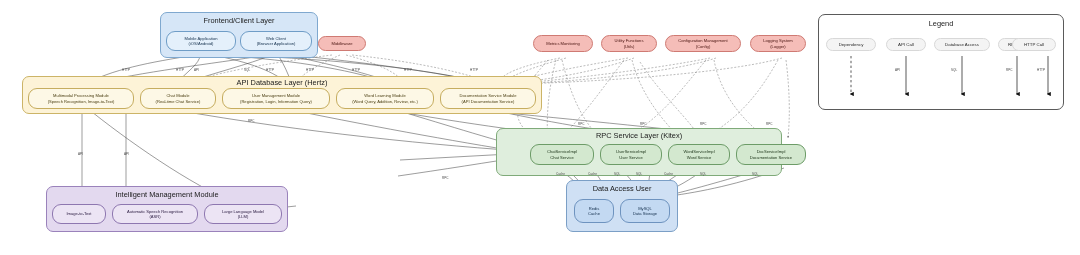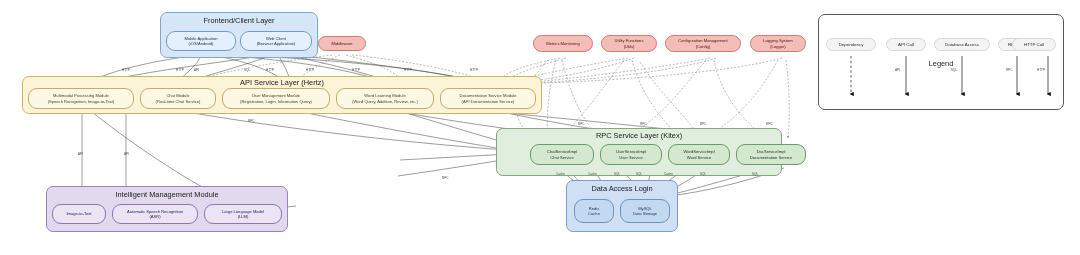--- a/index.html
+++ b/index.html
@@ -25,21 +25,21 @@
   .n-green  {background:#d3e8cf;border:1px solid #6d9c68;color:#20381d;}
   .g-purple {background:#e3d9ef;border:1px solid #9a82bb;}
   .n-purple {background:#ece4f4;border:1px solid #8e77b0;color:#2f2045;}
   .g-dblue  {background:#cfe0f4;border:1px solid #7b9fc6;}
   .n-dblue  {background:#c3d9f2;border:1px solid #6e93bf;color:#14304d;}
   .n-red    {background:#f5bdb8;border:1px solid #cf7a73;color:#4a1410;}
   .g-legend {background:#ffffff;border:1px solid #5a5a5a;}
   .n-legend {background:#f4f4f4;border:1px solid #d8d8d8;color:#2a2a2a;font-size:4.4px;}
 
   .edge-label{position:absolute;font-size:3.1px;color:#4a4a4a;white-space:nowrap;}
-  .legend-title{font-size:7.4px;color:#1a1a1a;margin-top:40px;}
+  .legend-title{font-size:7.4px;color:#1a1a1a;}
 </style>
 </head>
 <body>
 
 <div id="canvas">
 
   <svg id="edges" viewBox="0 0 1080 255">
     <defs>
       <marker id="ah" markerWidth="5" markerHeight="5" refX="4.2" refY="1.8" orient="auto">
         <path d="M0,0 L4.4,1.8 L0,3.6 z" fill="#2a2a2a"></path>
@@ -153,21 +153,21 @@
     </span>
   </div>
   <div class="node n-red" style="left:750px;top:35px;width:56px;height:17px;">
     <span>
       <span>Logging System</span>
       <span>(Logger)</span>
     </span>
   </div>
 
   <div class="group g-yellow" style="left:22px;top:76px;width:520px;height:38px;">
-    <div class="group-title" style="top:1px;">API Service Layer (Hertz)</div>
+    <div class="group-title" style="top:1px;">API Database Layer (Hertz)</div>
   </div>
   <div class="node n-yellow" style="left:28px;top:88px;width:106px;height:21px;">
     <span>
       <span>Multimodal Processing Module</span>
       <span>(Speech Recognition, Image-to-Text)</span>
     </span>
   </div>
   <div class="node n-yellow" style="left:140px;top:88px;width:76px;height:21px;">
     <span>
       <span>Chat Module</span>
@@ -215,21 +215,21 @@
     </span>
   </div>
   <div class="node n-green" style="left:736px;top:144px;width:70px;height:21px;">
     <span>
       <span>DocServiceImpl</span>
       <span>Documentation Service</span>
     </span>
   </div>
 
   <div class="group g-dblue" style="left:566px;top:180px;width:112px;height:52px;">
-    <div class="group-title" style="top:3px;">Data Access Login</div>
+    <div class="group-title" style="top:3px;">Data Access User</div>
   </div>
   <div class="node n-dblue" style="left:574px;top:199px;width:40px;height:24px;">
     <span>
       <span>Redis</span>
       <span>Cache</span>
     </span>
   </div>
   <div class="node n-dblue" style="left:620px;top:199px;width:50px;height:24px;">
     <span>
       <span>MySQL</span>

